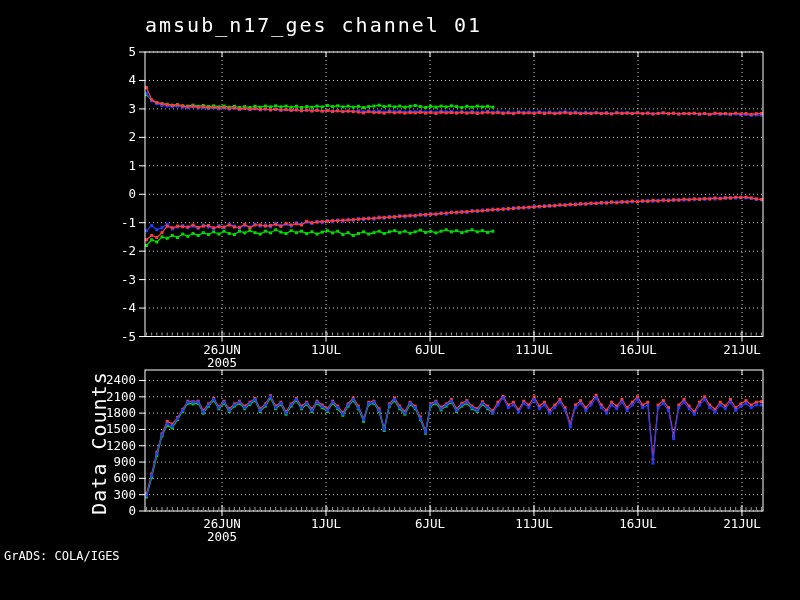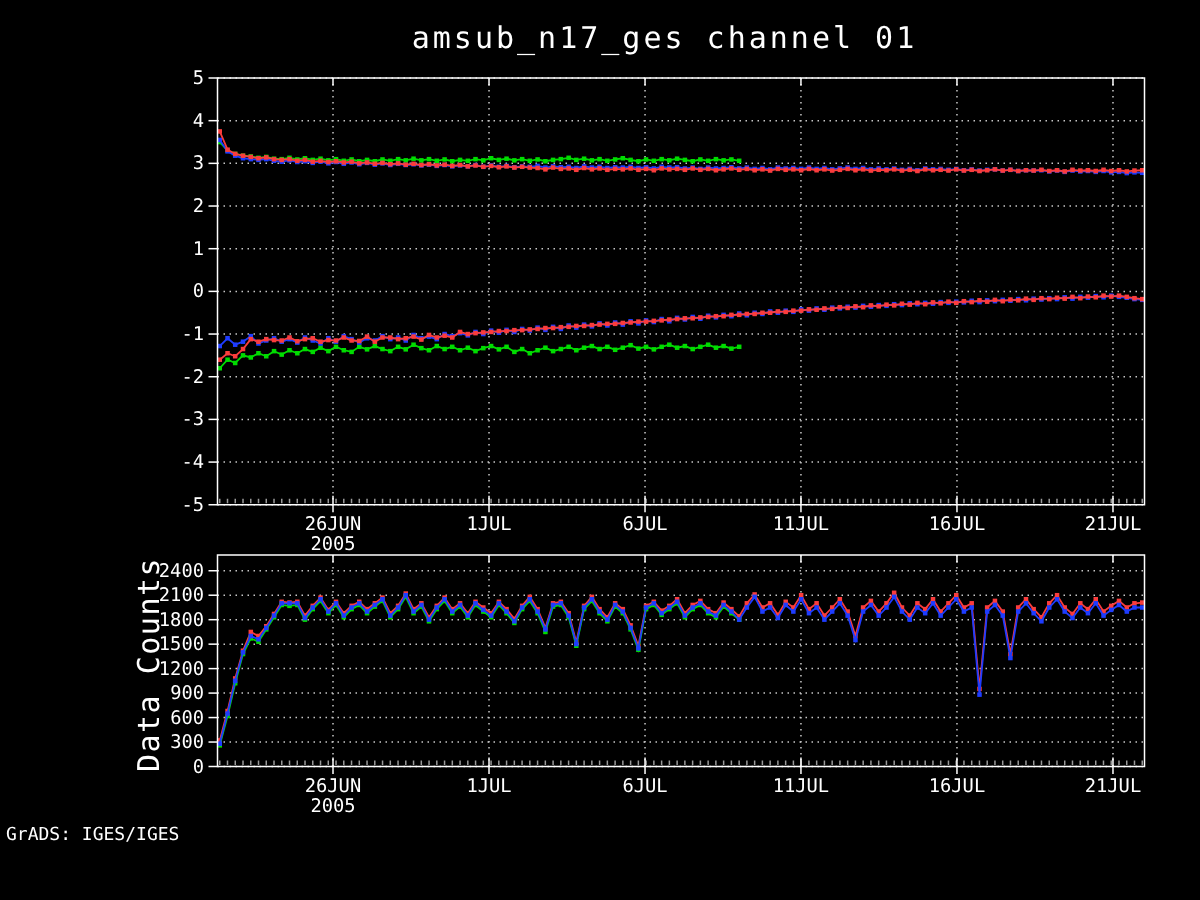--- a/index.html
+++ b/index.html
@@ -1,19 +1,19 @@
 <!DOCTYPE html>
 <html><head>
 <meta charset="utf-8">
 <style>
   html,body{margin:0;padding:0;background:#000;}
   .stage{position:relative;width:800px;height:600px;background:#000;overflow:hidden;
          font-family:"DejaVu Sans Mono", monospace;}
   .stage svg{position:absolute;left:0;top:0;}
-  .chart-title{position:absolute;left:134px;top:13px;width:618px;text-align:center;
+  .chart-title{position:absolute;left:145px;top:13px;width:618px;
     color:#fff;font-size:20px;letter-spacing:2px;white-space:nowrap;}
   .ylabel{position:absolute;left:99px;top:443px;transform:translate(-50%,-50%) rotate(-90deg);
     transform-origin:center;color:#fff;font-size:20px;letter-spacing:1px;white-space:nowrap;}
   .footer{position:absolute;left:4px;top:549px;color:#fff;font-size:12px;white-space:nowrap;}
   text{font-family:"DejaVu Sans Mono", monospace;}
 </style>
 </head>
 <body>
 
 <div class="stage">
@@ -1303,14 +1303,14 @@
         <line x1="637.9785999999999" x2="637.9785999999999" y1="505" y2="516" stroke="#ffffff" stroke-width="1"></line>
         <line x1="637.9785999999999" x2="637.9785999999999" y1="370" y2="375" stroke="#ffffff" stroke-width="1"></line>
         <text x="637.9785999999999" y="528" fill="#ffffff" font-size="12.5px" text-anchor="middle">16JUL</text>
         <line x1="741.9879999999999" x2="741.9879999999999" y1="505" y2="516" stroke="#ffffff" stroke-width="1"></line>
         <line x1="741.9879999999999" x2="741.9879999999999" y1="370" y2="375" stroke="#ffffff" stroke-width="1"></line>
         <text x="741.9879999999999" y="528" fill="#ffffff" font-size="12.5px" text-anchor="middle">21JUL</text>
       </g>
     </svg>
   <div class="chart-title">amsub_n17_ges channel 01</div>
   <div class="ylabel">Data Counts</div>
-  <div class="footer">GrADS: IGES/IGES</div>
+  <div class="footer">GrADS: COLA/IGES</div>
 </div>
 
 </body></html>

